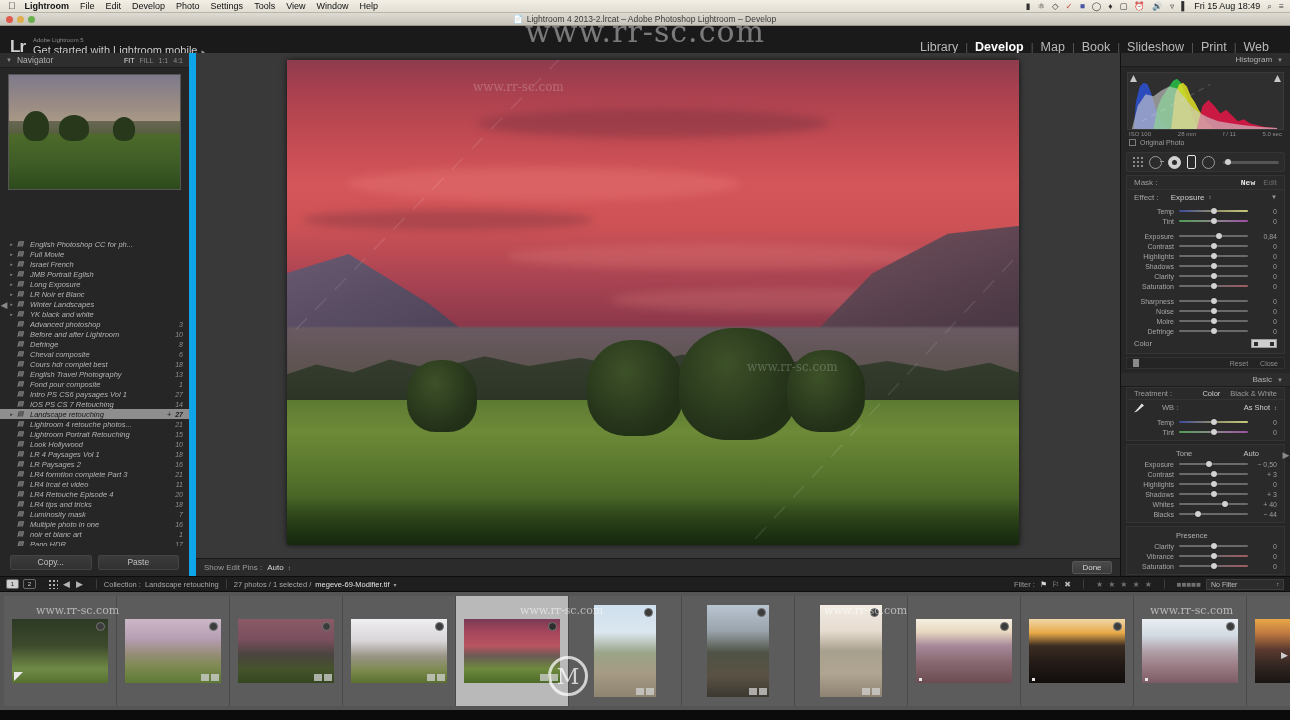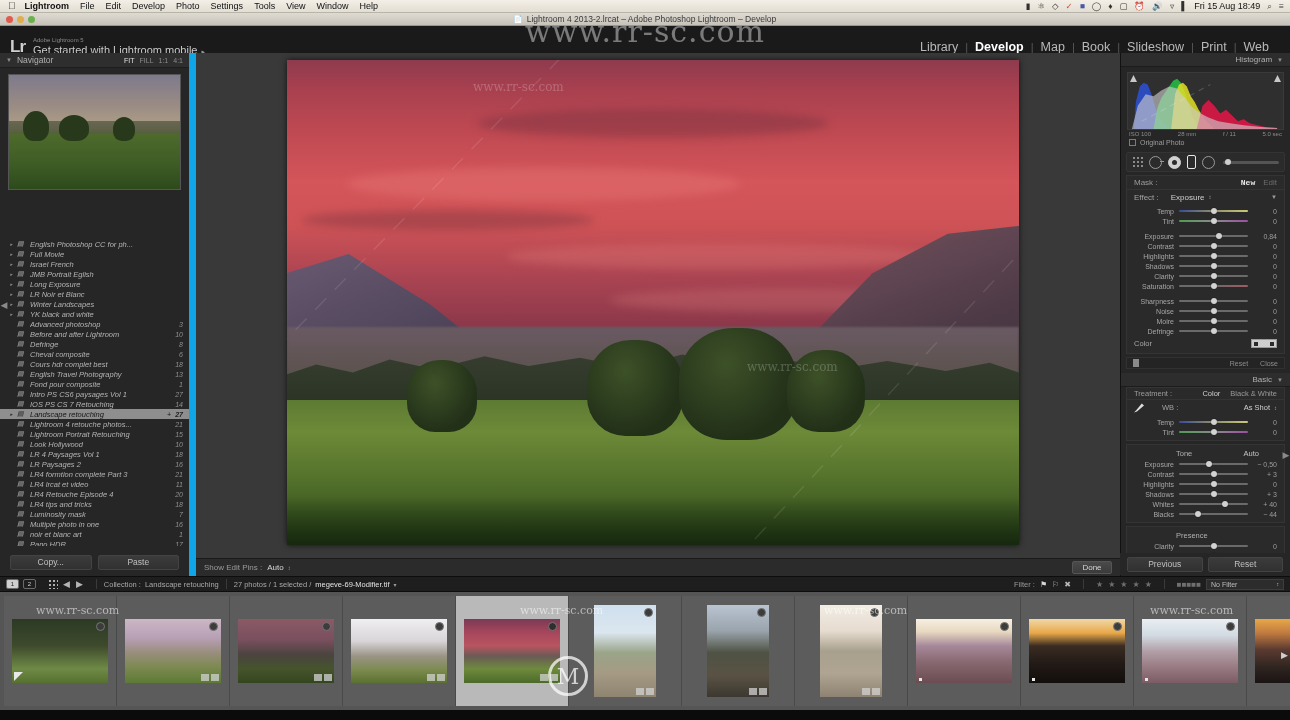--- a/index.html
+++ b/index.html
@@ -906,24 +906,20 @@
                 <i style="left: 50%;"></i>
               </span>
               <span class="vl">0</span>
             </div>
           </div>
       </div>
     </div>
   </div>
   <div class="sidearrow" style="right:0px; top:450px;">▶</div>
 
-  <div style="position:absolute;right:0;top:553px;width:170px;height:22px;background:#262626;display:flex;align-items:center;gap:5px;padding:0 7px;">
-    <div class="cp-btn">Previous</div>
-    <div class="cp-btn">Reset</div>
-  </div>
 
   <div class="fsbar">
     <span class="sqbtn on">1</span>
     <span class="sqbtn">2</span>
     <span class="gridic"></span>
     <span class="nav">◀</span>
     <span class="nav">▶</span>
     <span class="vsep"></span>
     <span class="crumb">Collection :</span>
     <span class="crumb" style="margin-left:4px;">Landscape retouching</span>

